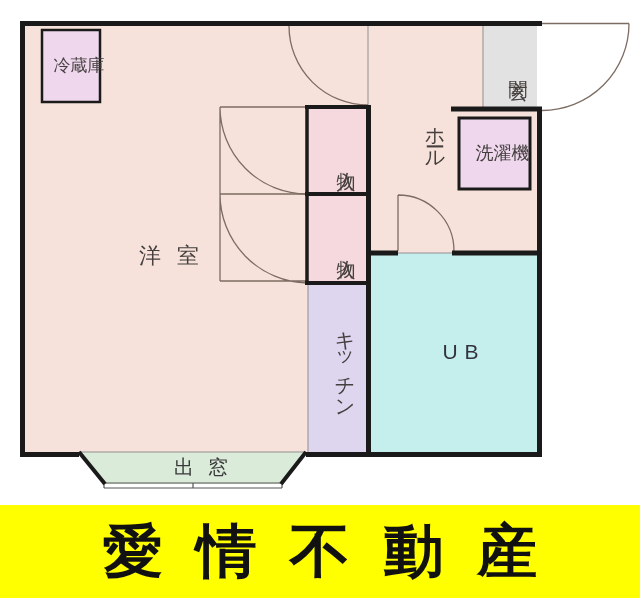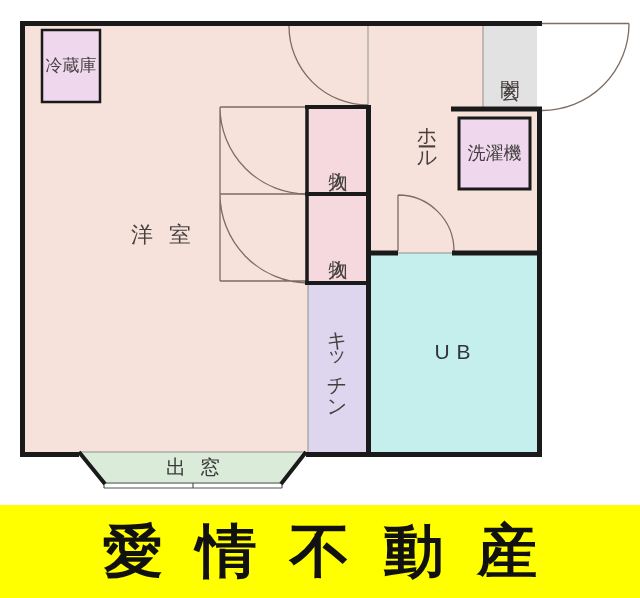--- a/index.html
+++ b/index.html
@@ -3,24 +3,24 @@
 <meta charset="utf-8">
 <style>
   html,body{margin:0;padding:0;background:#ffffff;}
   .stage{
     position:relative;width:640px;height:598px;background:#ffffff;overflow:hidden;
     font-family:"Liberation Sans","DejaVu Sans",sans-serif;
   }
   .stage svg{position:absolute;left:0;top:0;}
   .lbl{
     position:absolute;display:flex;align-items:center;justify-content:center;
-    color:#45403f;line-height:1.25;white-space:nowrap;pointer-events:none;
+    color:#45403f;line-height:1.25;white-space:nowrap;pointer-events:none;padding-left:8px;
   }
   .vert{writing-mode:vertical-rl;}
-  .room-title{flex-direction:row;letter-spacing:16px;text-indent:16px;font-size:22px;}
+  .room-title{flex-direction:column;letter-spacing:16px;text-indent:16px;font-size:22px;justify-content:flex-end;}
   .room-title .ln{display:block;text-align:center;}
   .banner{
     position:absolute;left:0;top:505px;width:640px;height:93px;
     display:flex;align-items:center;justify-content:center;
   }
   .banner-text{
     font-size:58px;font-weight:bold;color:#111111;
     letter-spacing:32px;text-indent:32px;transform:scaleX(1.04);
   }
 </style>

